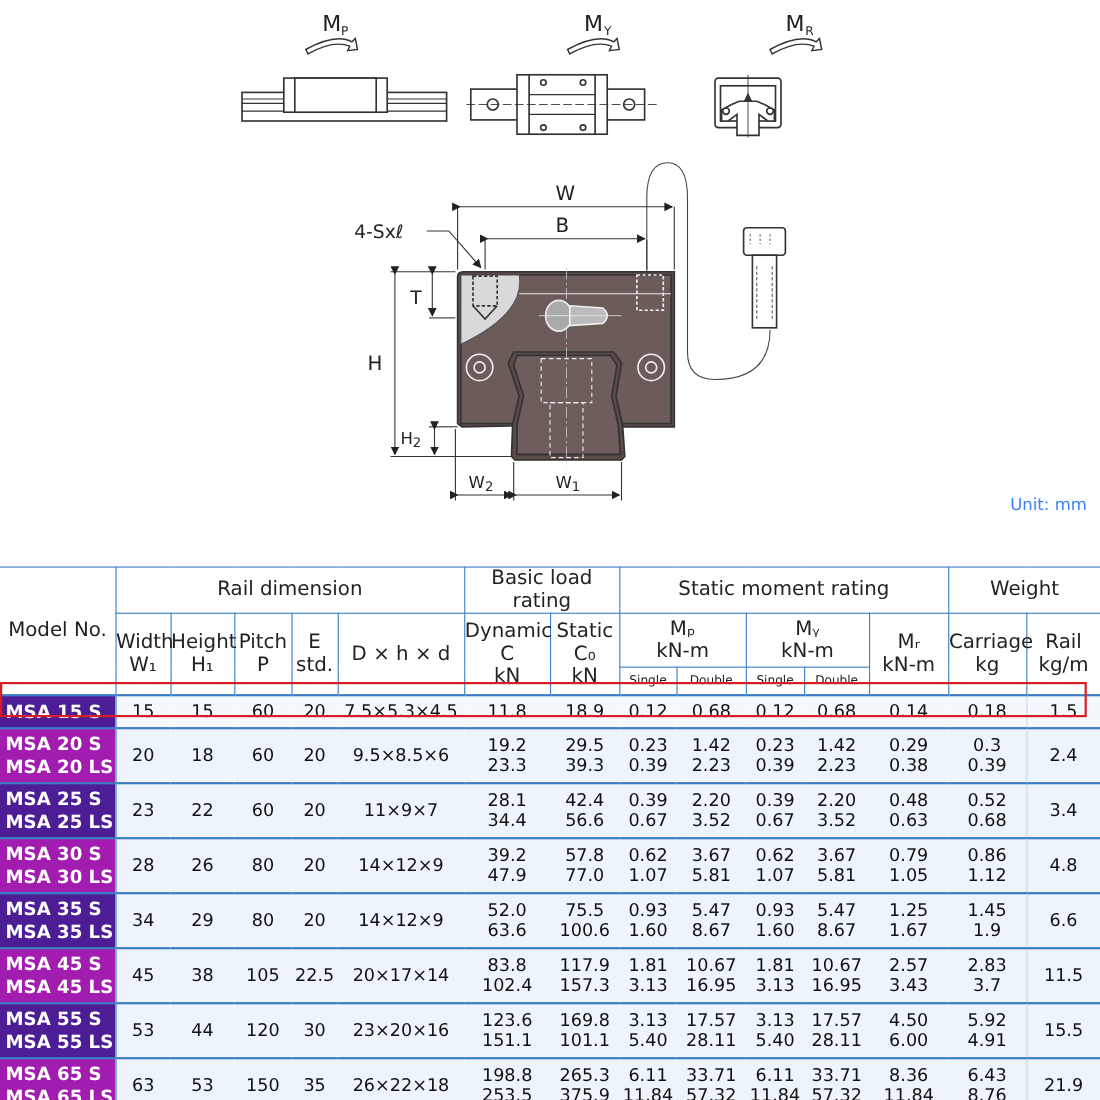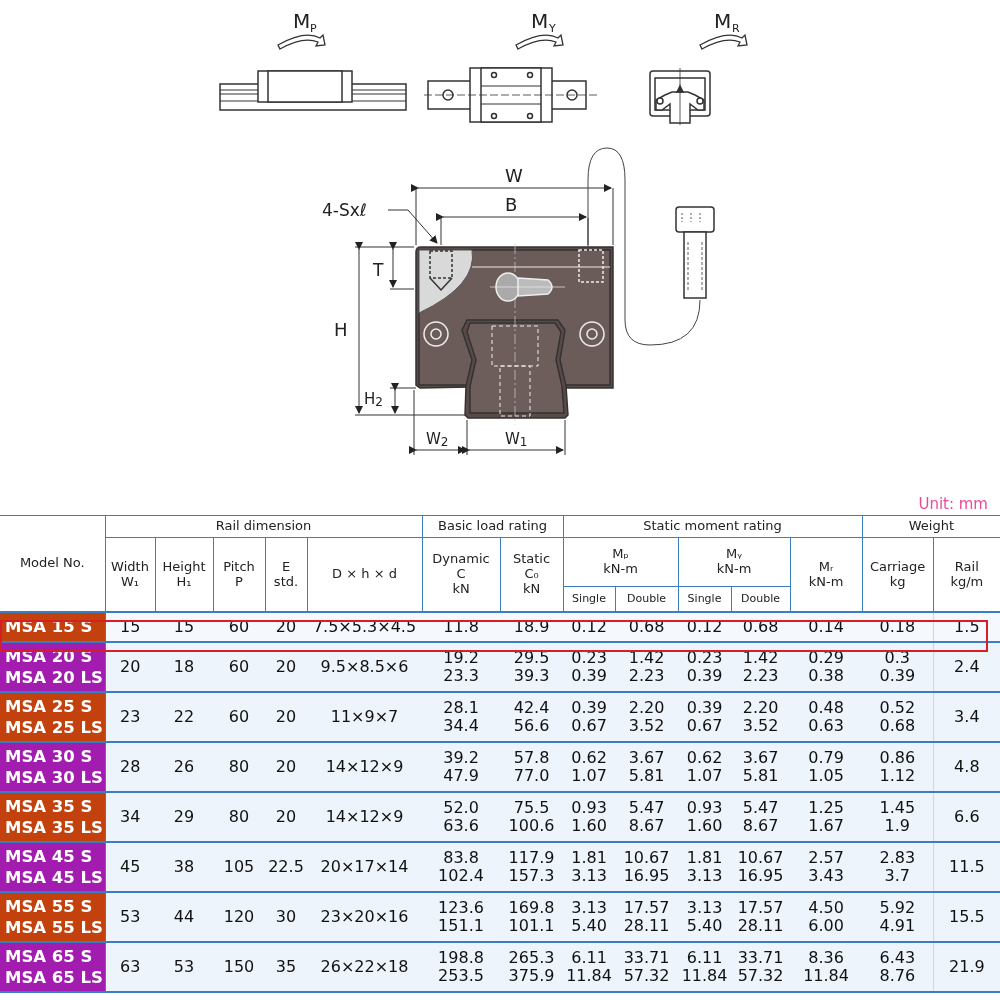--- a/index.html
+++ b/index.html
@@ -1,27 +1,27 @@
 <!DOCTYPE html>
 <html><head>
 <meta charset="utf-8">
 <style>
   html, body { margin:0; padding:0; background:#ffffff; }
   body { width:1000px; height:1000px; position:relative; overflow:hidden; font-family:"DejaVu Sans", sans-serif; color:#111; }
   .diagram { position:absolute; left:0; top:0; width:1000px; height:470px; }
-  .unit { position:absolute; right:12px; top:495px; font-size:15px; color:#ec4899; }
+  .unit { position:absolute; right:12px; top:450px; font-size:15px; color:#3b82f6; }
   table.spec { position:absolute; left:0; top:515px; width:1000px; border-collapse:collapse; table-layout:fixed; font-size:16px; }
   table.spec th, table.spec td { border:1.5px solid #3a7dc2; text-align:center; padding:0; line-height:1.15; }
-  table.spec th { font-weight:normal; font-size:13px; color:#222; background:#fff; }
+  table.spec th { font-weight:normal; font-size:18px; color:#222; background:#fff; }
   table.spec tr.hdr1 th { height:21px; }
   table.spec th.sub { font-size:11px; height:24px; }
   table.spec td { height:48px; background:#eef4fb; border-left:none; border-right:none; border-top:2px solid #3a7dc2; border-bottom:2px solid #3a7dc2; }
   table.spec tr.first td { height:28px; background:#f5f9fd; }
   table.spec td.model { color:#fff; font-weight:bold; font-size:16.5px; text-align:left; padding-left:5px; border-right:1.5px solid #3a7dc2; line-height:1.3; }
-  table.spec td.model.blue { background:#c2410c; }
+  table.spec td.model.blue { background:#4c1d95; }
   table.spec td.model.gray { background:#a21caf; }
   table.spec td.rail { border-left:1.5px solid #c9d7e6;margin-left:25px; }
   .hl { position:absolute; left:0; top:620px; width:984px; height:28px; border:2.5px solid #d61e27; pointer-events:none; }
   .two span { display:block; }
 </style>
 </head>
 <body>
 
 <svg class="diagram" viewBox="0 0 1000 470" xmlns="http://www.w3.org/2000/svg">
   <defs>

